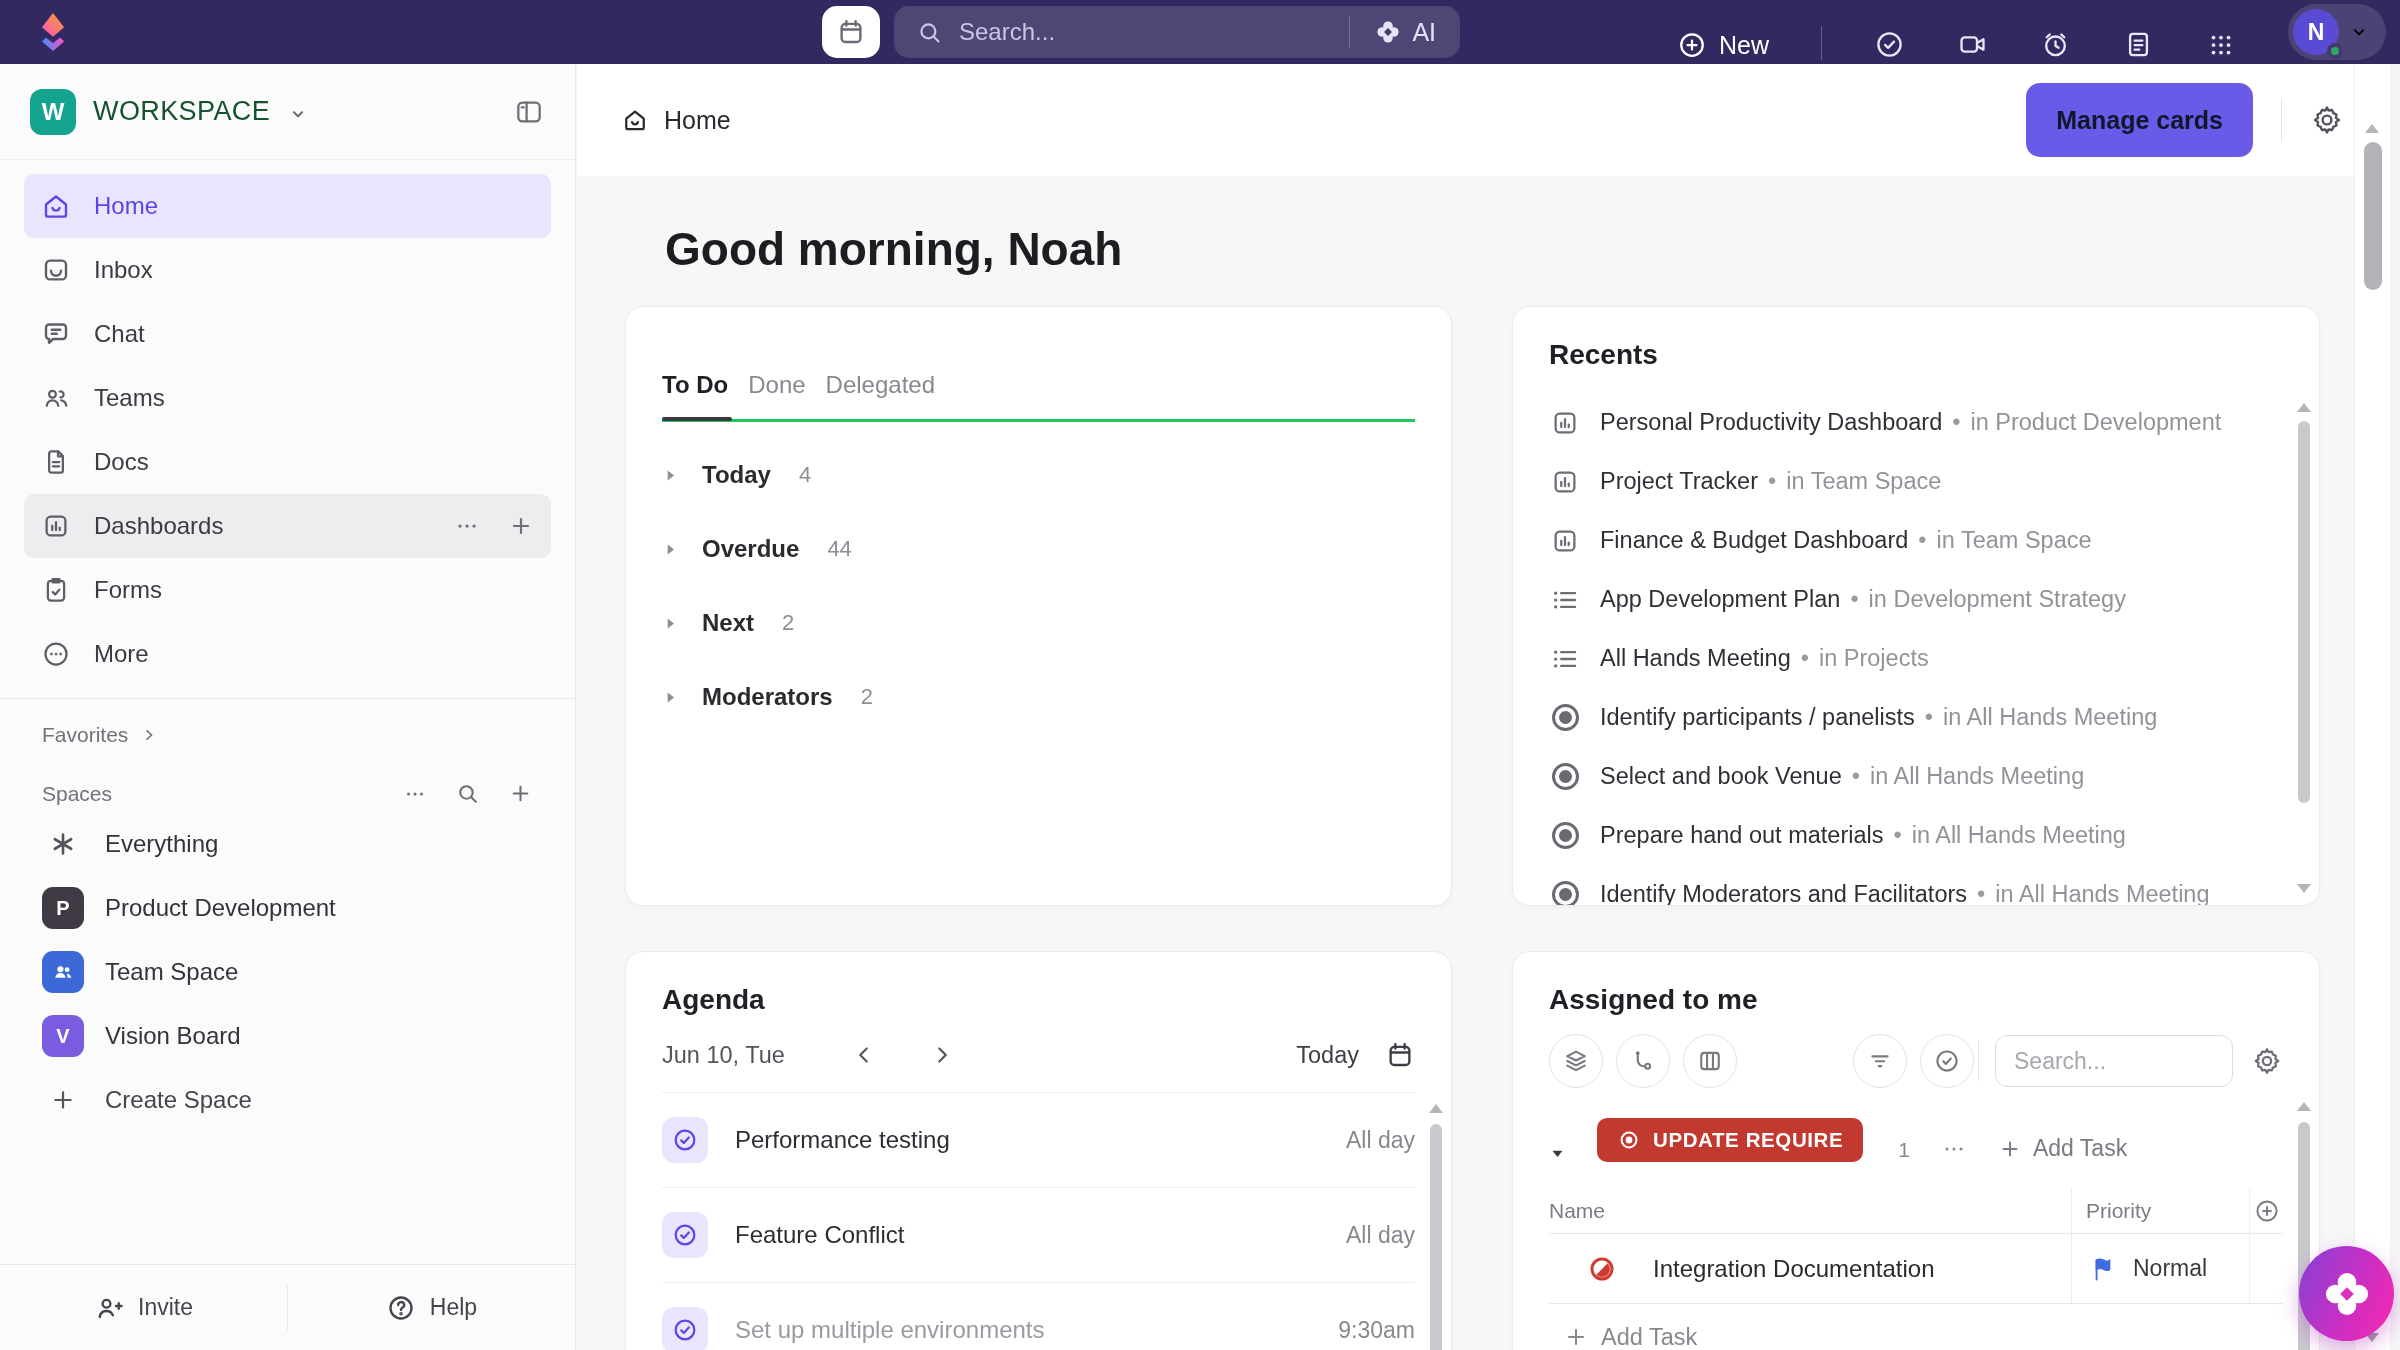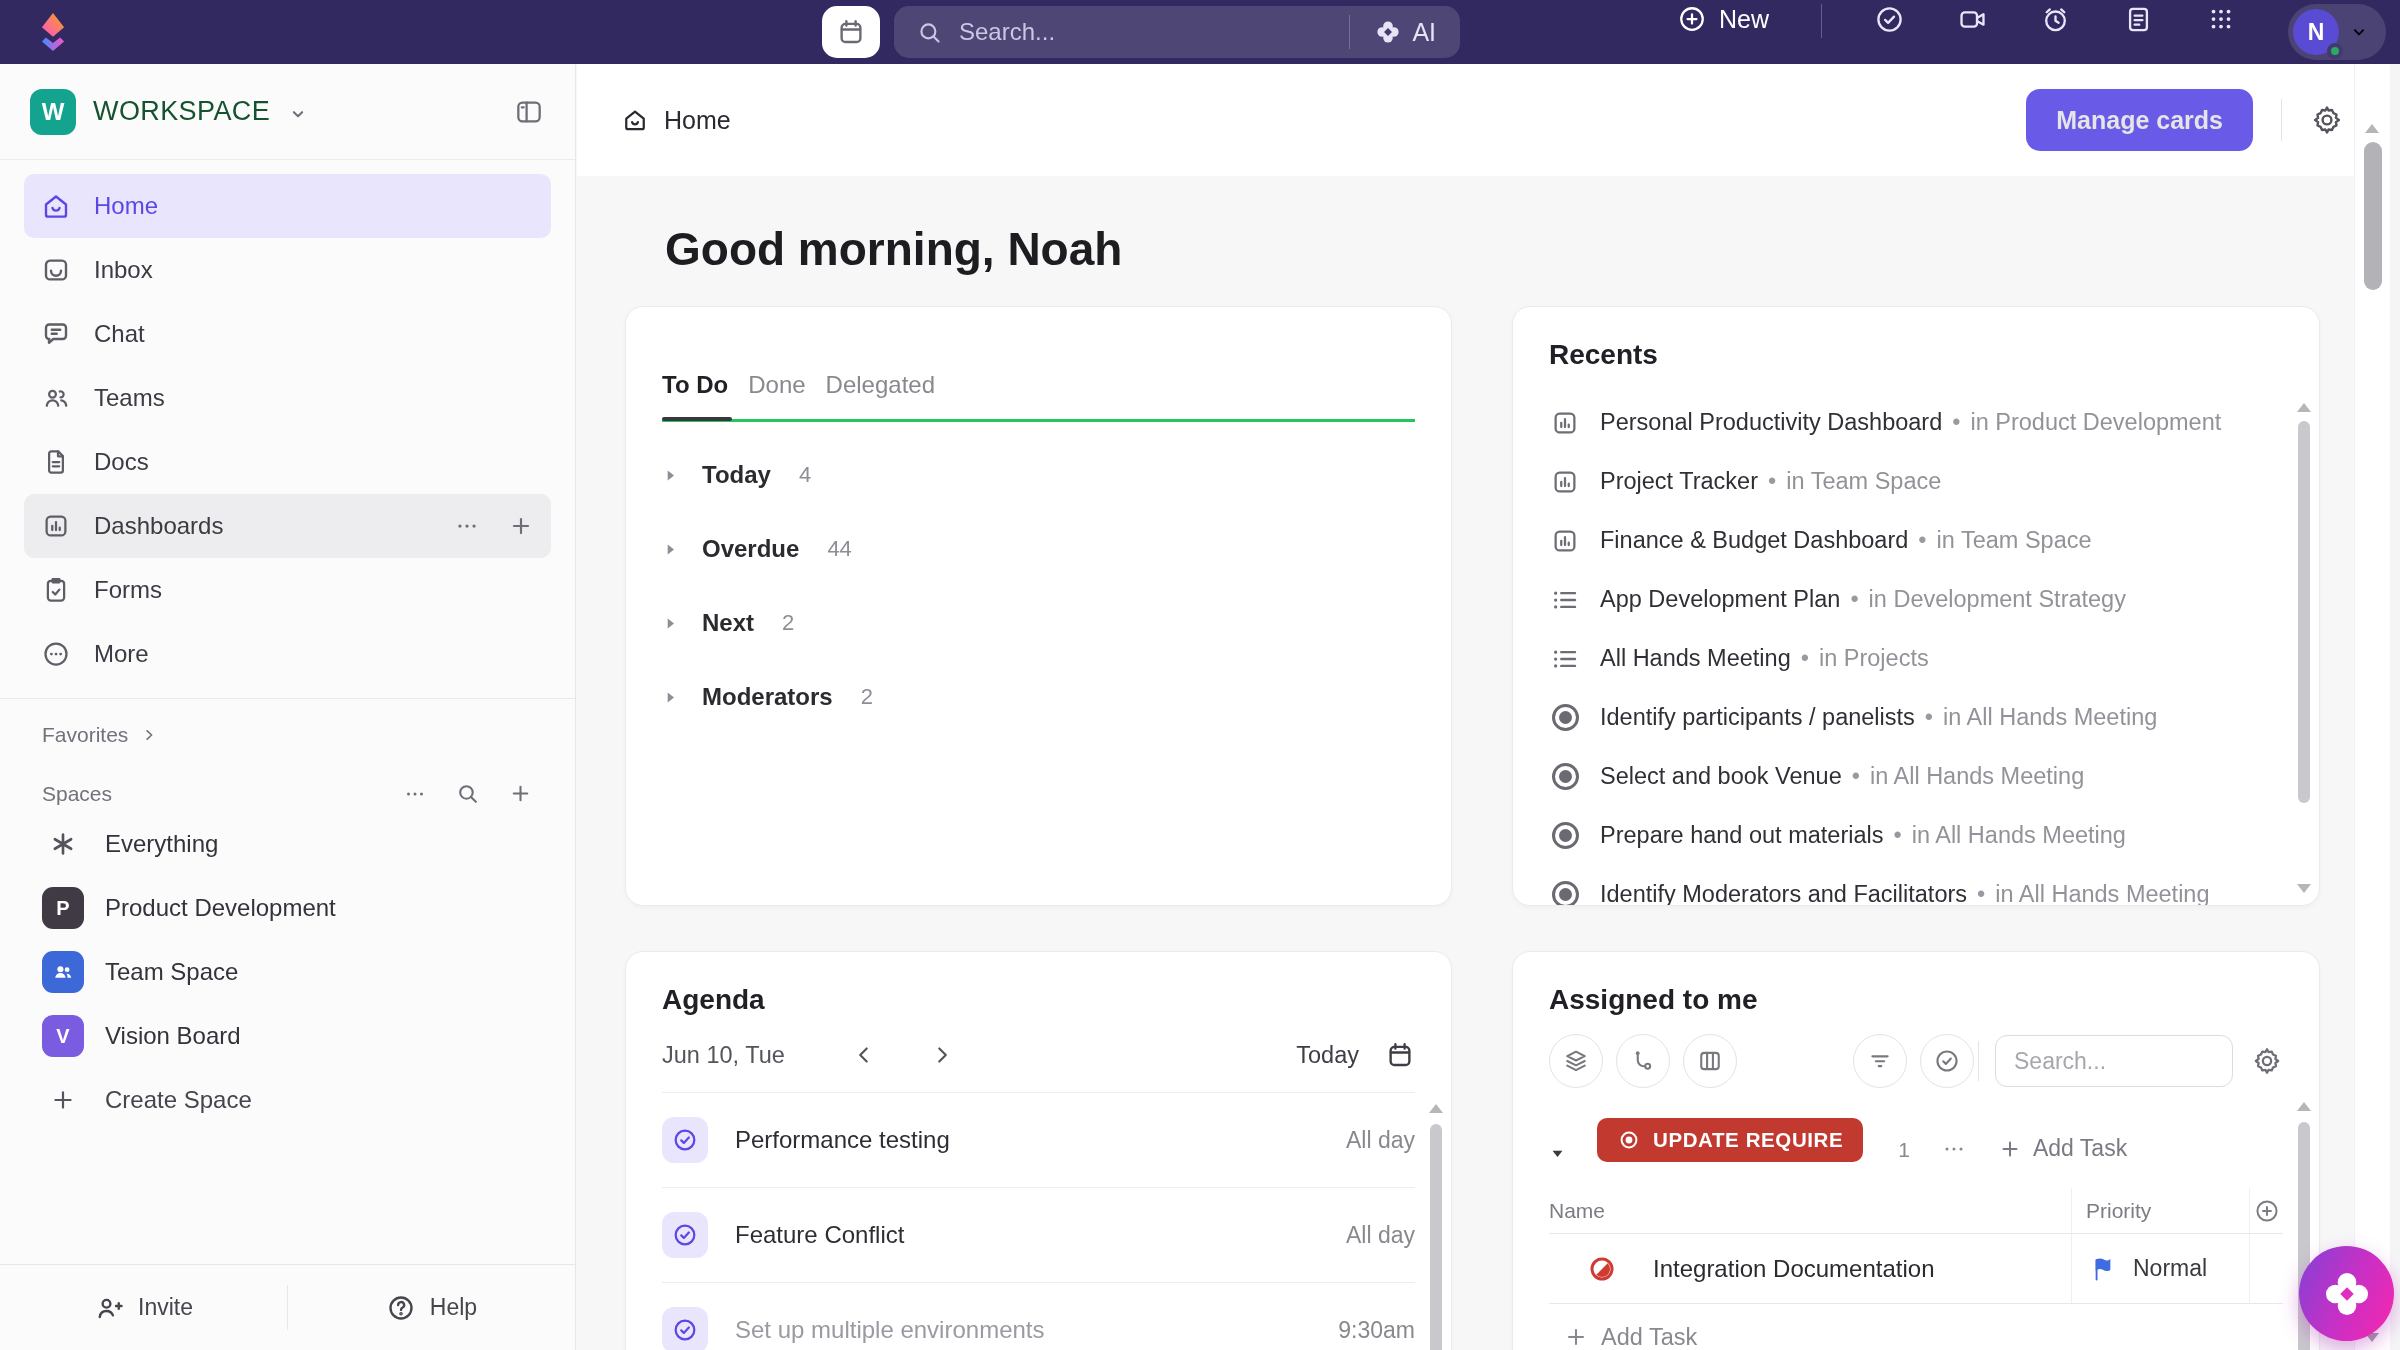--- a/index.html
+++ b/index.html
@@ -14,21 +14,21 @@
 
   
   .topbar{position:absolute;left:0;top:0;width:2400px;height:64px;background:var(--topbar);display:flex;align-items:center;z-index:50}
   .logo{margin-left:34px}
   .tb-center{position:absolute;left:822px;top:6px;height:52px;display:flex;align-items:center;gap:14px}
   .cal-btn{width:58px;height:52px;border-radius:15px;background:#fff;border:none;display:flex;align-items:center;justify-content:center;color:#6b6975}
   .search-pill{width:566px;height:52px;border-radius:15px;background:rgba(255,255,255,.14);display:flex;align-items:center;padding-left:22px;color:#cac6e4}
   .search-pill .ph{margin-left:16px;font-size:24px;flex:1;text-align:left}
   .pill-div{width:1px;height:34px;background:rgba(255,255,255,.22)}
   .ai-chip{display:flex;align-items:center;gap:10px;padding:0 24px;height:100%;color:#e6e3f7;font-size:25px;background:none;border:none}
-  .tb-right{margin-left:auto;display:flex;align-items:flex-start;gap:52px;margin-right:14px;color:#e9e6f8}
+  .tb-right{margin-left:auto;display:flex;align-items:flex-end;gap:52px;margin-right:14px;color:#e9e6f8}
   .new-btn{display:flex;align-items:center;gap:12px;font-size:25px;color:#fff;background:none;border:none}
   .tb-div{width:1px;height:34px;background:rgba(255,255,255,.25)}
   .tb-ibtn{background:none;border:none;color:#e9e6f8;display:flex}
   .avatar-pill{display:flex;align-items:center;gap:9px;background:rgba(255,255,255,.12);border-radius:999px;padding:5px 16px 5px 5px;border:none}
   .avatar{position:relative;width:46px;height:46px;border-radius:50%;background:#5a4bd4;color:#fff;font-size:23px;font-weight:bold;display:flex;align-items:center;justify-content:center}
   .status-dot{position:absolute;right:-4px;bottom:-4px;width:16px;height:16px;border-radius:50%;background:#2aa866;border:4px solid #43396f}
 
   
   .sidebar{position:absolute;left:0;top:64px;width:576px;bottom:0;background:#fbfbfc;border-right:1px solid #e7e7ea;display:flex;flex-direction:column;z-index:10}
   .ws-header{height:96px;flex:none;display:flex;align-items:center;gap:17px;padding:0 30px;border-bottom:1px solid var(--line)}
@@ -54,21 +54,21 @@
   .sp-dark{background:#3f3a44}.sp-blue{background:#3d68d8}.sp-purple{background:#7a5ce0}
   .space-item .plain-ic{width:42px;display:flex;justify-content:center;color:#55535b}
   .sb-footer{margin-top:auto;height:86px;border-top:1px solid #e7e7ea;display:flex;align-items:stretch}
   .sb-half{flex:1;display:flex;align-items:center;justify-content:center;gap:14px;font-size:23px;color:#46444c;background:none;border:none}
   .sb-vdiv{width:1px;background:#e7e7ea;margin:20px 0}
 
   
   .main-header{position:absolute;left:577px;top:64px;right:0;height:112px;background:#fff;display:flex;align-items:center;padding:0 56px 0 44px;z-index:5}
   .breadcrumb{display:flex;align-items:center;gap:15px;font-size:25px;color:#2b2930}
   .mh-right{margin-left:auto;display:flex;align-items:center;gap:28px}
-  .manage-btn{height:62px;padding:16px 30px;background:var(--accent);border:none;border-radius:14px;color:#e5e5e5;font-size:25px;font-weight:bold}
+  .manage-btn{height:74px;padding:16px 30px;background:var(--accent);border:none;border-radius:14px;color:#0f172a;font-size:25px;font-weight:bold}
   .mh-div{width:1px;height:42px;background:#e4e4e7}
   .gear-btn{background:none;border:none;color:#55535b;display:flex}
 
   
   .content{position:absolute;left:577px;top:176px;right:0;bottom:0;background:#f7f7f8;overflow:hidden;z-index:4}
   .greeting{margin:46px 0 0 88px;font-size:46px;font-weight:bold;color:#1d1c20}
   .grid{margin:30px 0 0 48px;display:grid;grid-template-columns:827px 808px;column-gap:60px;row-gap:45px;grid-auto-rows:600px}
   .card{background:#fff;border:1px solid #ebebee;border-radius:18px;box-shadow:0 2px 5px rgba(0,0,0,.03);padding:32px 36px;position:relative;overflow:hidden}
   .card h2{font-size:28px;font-weight:bold;color:#222026}
 

